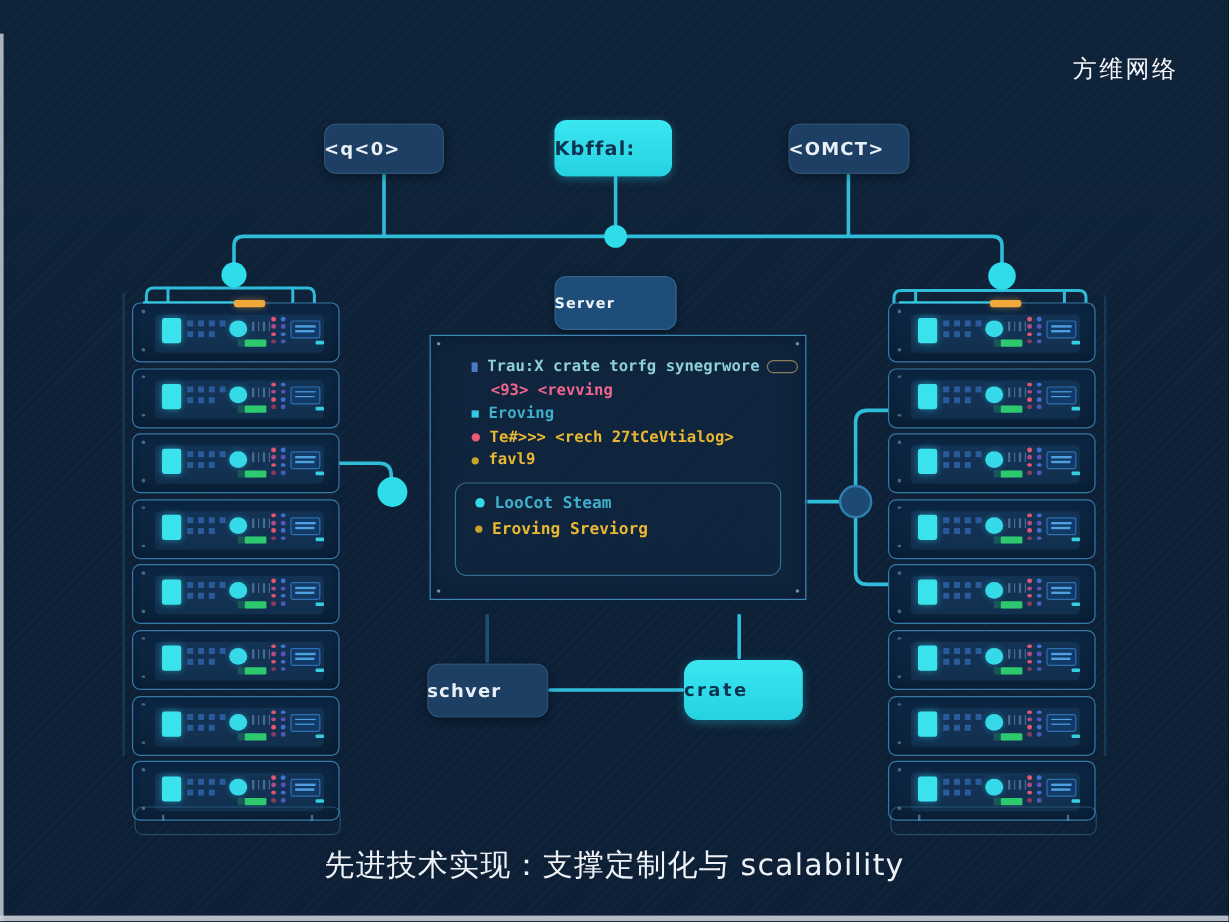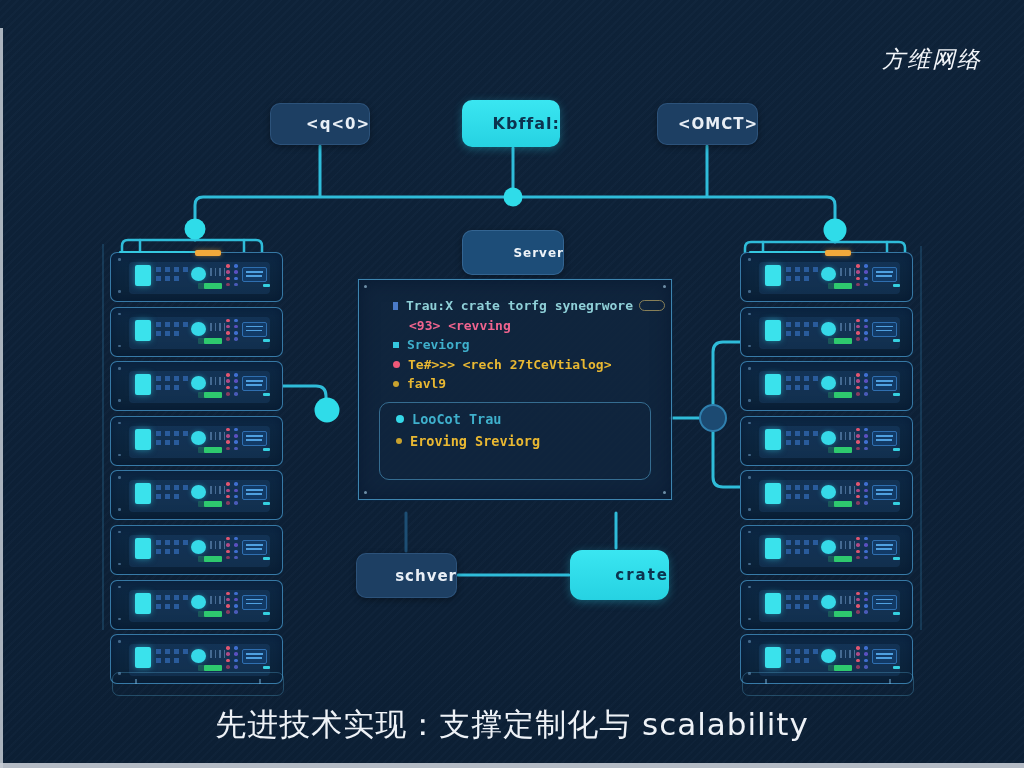--- a/index.html
+++ b/index.html
@@ -6,26 +6,26 @@
   #stage{
     position:relative;width:1024px;height:768px;overflow:hidden;
     background:
       repeating-linear-gradient(135deg, rgba(130,170,230,0.022) 0 2px, rgba(0,0,0,0) 2px 6px),
       linear-gradient(180deg,#0e2238 0%, #0d2036 60%, #0c1f34 100%);
     font-family:"DejaVu Sans","Liberation Sans",sans-serif;
   }
   .edge-left{position:absolute;left:0;top:28px;bottom:0;width:3px;background:#c6ccd5;opacity:.85;}
   .edge-bottom{position:absolute;left:0;right:0;bottom:0;height:5px;background:#c6ccd5;opacity:.9;}
 
-  .brand{position:absolute;right:42px;top:44px;color:#f2f5f9;font-size:23px;letter-spacing:2px;font-weight:500;font-style:italic;}
-  .caption{position:absolute;left:0;right:0;top:704px;text-align:center;color:#eef2f7;font-size:31px;font-weight:500;letter-spacing:1px;}
+  .brand{position:absolute;right:42px;top:44px;color:#f2f5f9;font-size:20px;letter-spacing:2px;font-weight:500;}
+  .caption{position:absolute;left:0;right:0;top:704px;text-align:center;color:#eef2f7;font-size:25px;font-weight:500;letter-spacing:1px;}
 
   svg.wires{position:absolute;left:0;top:0;pointer-events:none;}
 
-  .node{position:absolute;display:flex;align-items:center;justify-content:flex-end;
+  .node{position:absolute;display:flex;align-items:center;justify-content:flex-start;
         border-radius:10px;font-weight:bold;letter-spacing:1px;}
   .node.dark{background:#1d3f63;color:#e9eff6;box-shadow:0 2px 6px rgba(0,0,0,.35), inset 0 0 0 1px rgba(90,140,190,.25);}
   .node.cyan{background:linear-gradient(180deg,#3ae6f1,#26d2e2);color:#0c334f;box-shadow:0 2px 8px rgba(40,200,220,.35);}
   .node.mid{background:#1d4d78;color:#eef3f8;box-shadow:0 2px 6px rgba(0,0,0,.35), inset 0 0 0 1px rgba(120,170,220,.25);}
   #node-q{left:270px;top:103px;width:100px;height:42px;font-size:15px;}
   #node-kbffal{left:462px;top:100px;width:98px;height:47px;font-size:16px;}
   #node-omct{left:657px;top:103px;width:101px;height:42px;font-size:15px;}
   #node-server{left:462px;top:230px;width:102px;height:45px;font-size:12px;}
   #node-schver{left:356px;top:553px;width:101px;height:45px;font-size:15px;}
   #node-sorver{left:570px;top:550px;width:99px;height:50px;font-size:15px;letter-spacing:2px;border-radius:12px;}
@@ -165,36 +165,36 @@
         <div class="cl ">
           <i class="bullet b-square-blue"></i>
           <span class="c-cyan">Trau:X crate torfg synegrwore</span>
           <i class="pill"></i>
         </div>
         <div class="cl  indent">
           <span class="c-pink">&lt;93&gt; &lt;revving</span>
         </div>
         <div class="cl ">
           <i class="bullet b-square-cyan"></i>
-          <span class="c-teal">Sreviorg</span>
+          <span class="c-teal">Eroving</span>
         </div>
         <div class="cl ">
           <i class="bullet b-dot-pink"></i>
           <span class="c-yellow">Te#&gt;&gt;&gt; &lt;rech 27tCeVtialog&gt;</span>
         </div>
         <div class="cl ">
           <i class="bullet b-dot-yellow"></i>
           <span class="c-yellow">favl9</span>
         </div>
       </div>
     <div class="subbox">
       <div id="code-sublines">
           <div class="cl ">
             <i class="bullet b-dot-cyan"></i>
-            <span class="c-teal">LooCot Trau</span>
+            <span class="c-teal">LooCot Steam</span>
           </div>
           <div class="cl ">
             <i class="bullet b-dot-yellow"></i>
             <span class="c-yellow">Eroving Sreviorg</span>
           </div>
         </div>
     </div>
   </div>
 
   <div class="node dark" id="node-schver">

